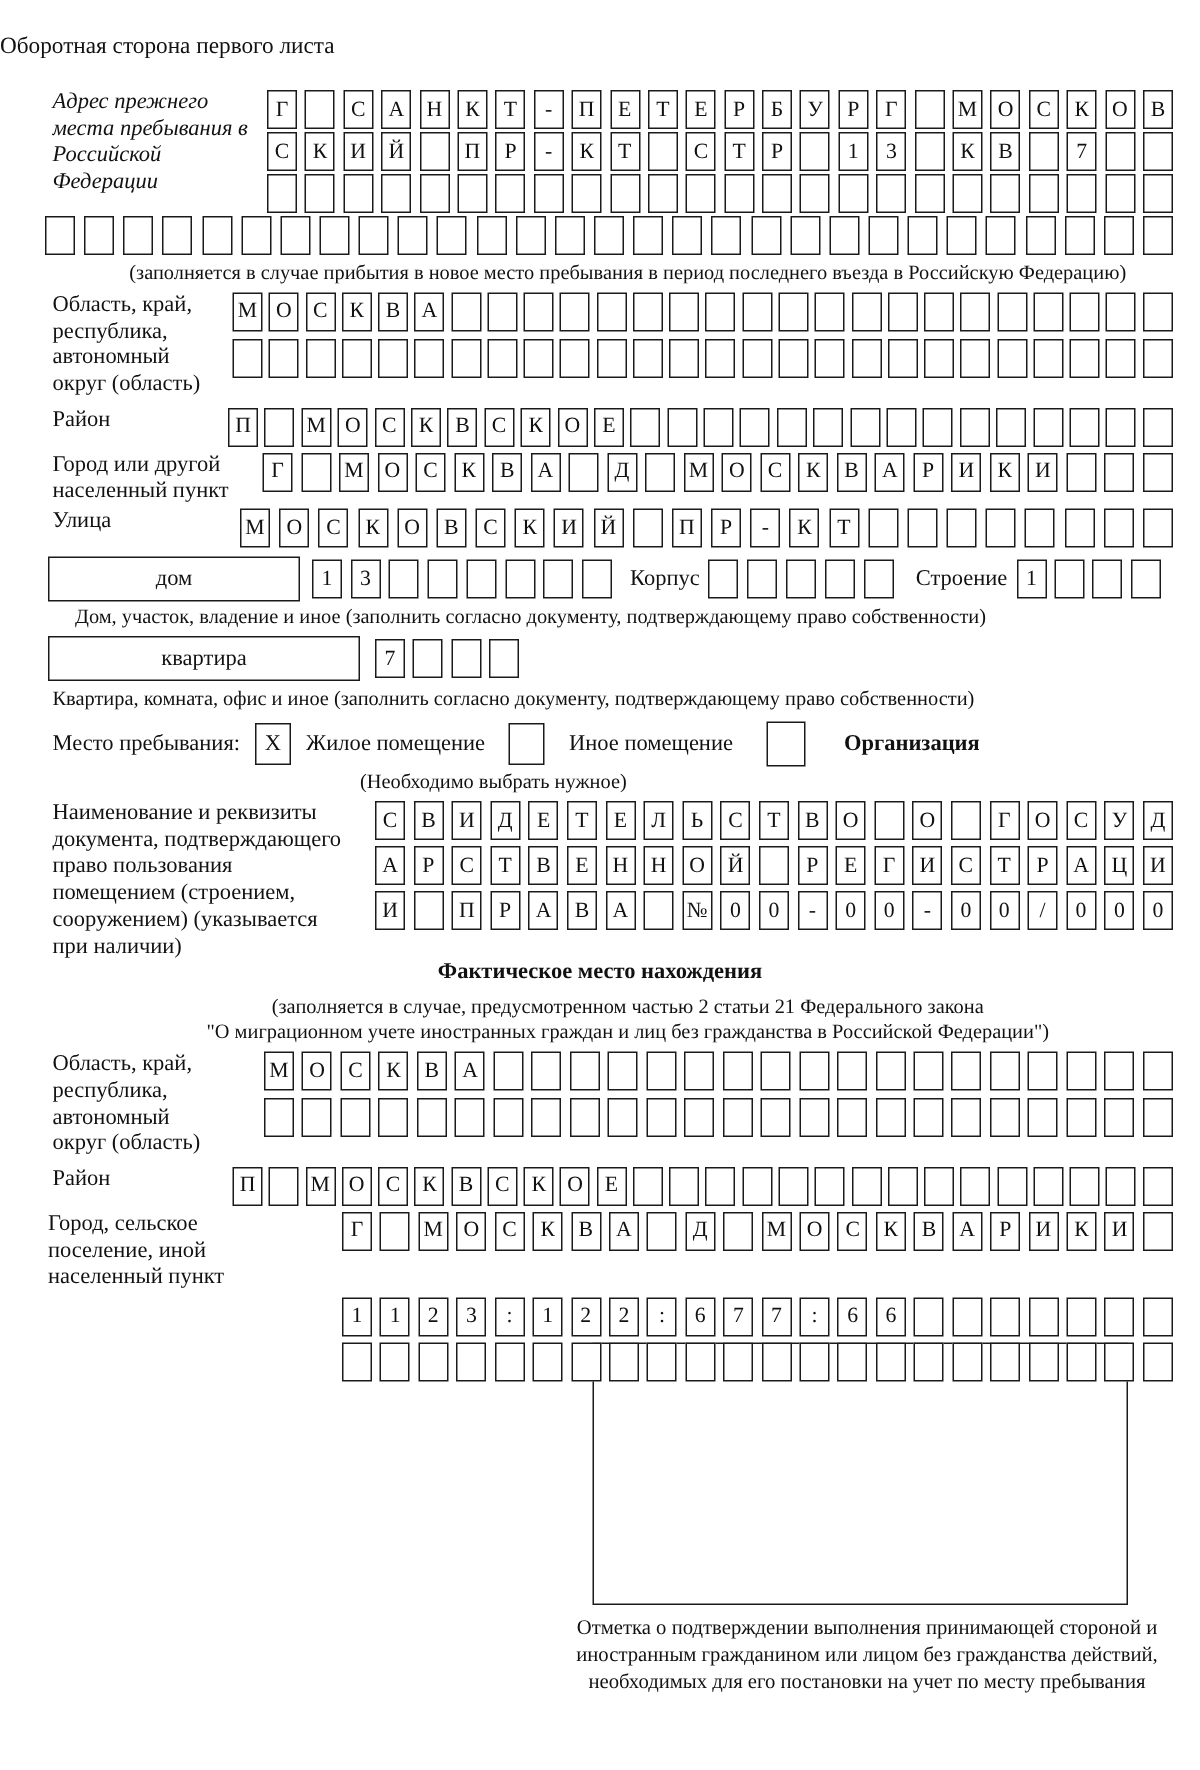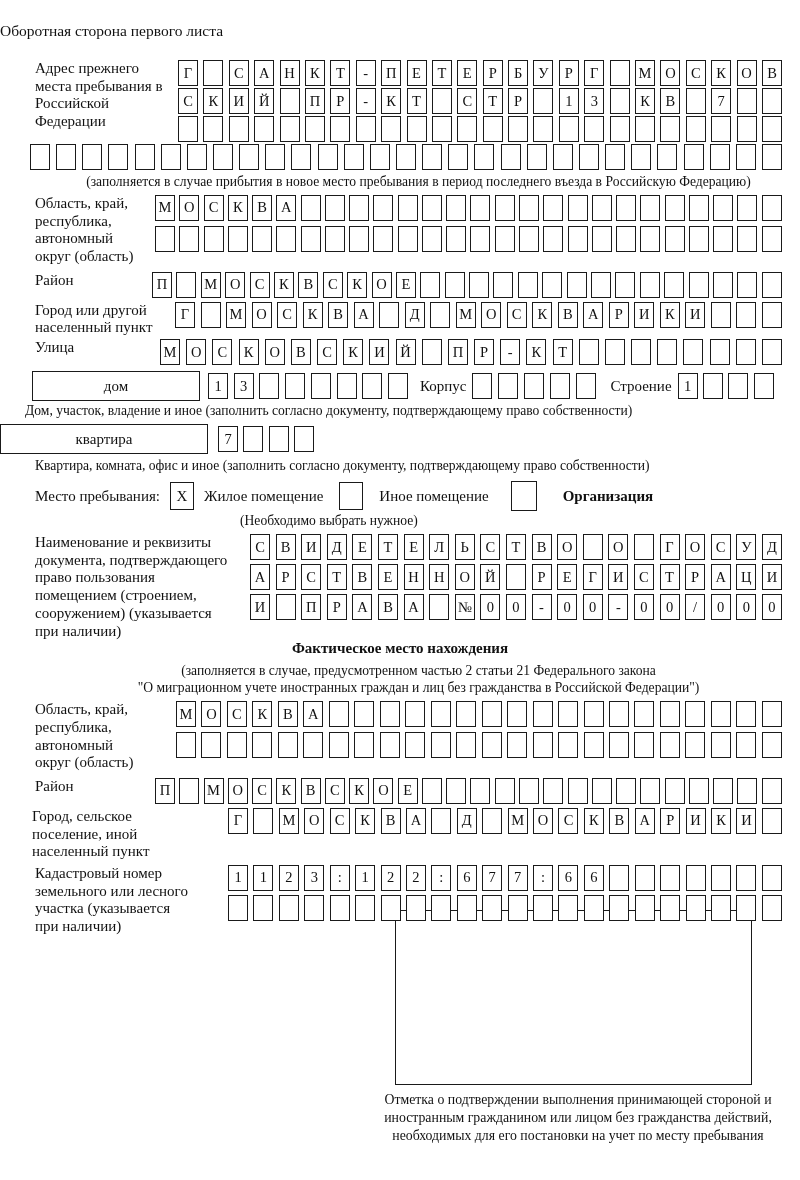--- a/index.html
+++ b/index.html
@@ -45,21 +45,21 @@
   .mt2{margin-top:2px;}.mt4{margin-top:4px;}.mt6{margin-top:6px;}
 </style>
 </head>
 <body>
 
 <div class="page">
 
   <div class="hdr-note">Оборотная сторона первого листа</div>
 
   <div class="row" style="margin-top:20px;">
-    <div class="label" style="width:170px;">Адрес прежнего места пребывания в Российской Федерации</div>
+    <div class="label" style="width:170px;font-style:italic;">Адрес прежнего места пребывания в Российской Федерации</div>
     <div class="stack" style="width:604px;gap:2px;">
       <div class="cells" style="width:604px;">
           <span class="cell">Г</span>
           <span class="cell"></span>
           <span class="cell">С</span>
           <span class="cell">А</span>
           <span class="cell">Н</span>
           <span class="cell">К</span>
           <span class="cell">Т</span>
           <span class="cell">-</span>
@@ -343,23 +343,23 @@
         <span class="cell"></span>
       </div>
     <div class="inline-label" style="margin-left:14px;">Строение</div>
     <div class="cells" style="width:96px;margin-left:6px;margin-right:0;">
         <span class="cell">1</span>
         <span class="cell"></span>
         <span class="cell"></span>
         <span class="cell"></span>
       </div>
   </div>
-  <div class="note mt2" style="padding-left:25px;">Дом, участок, владение и иное (заполнить согласно документу, подтверждающему право собственности)</div>
-
-  <div class="row mt4" style="align-items:center;">
+  <div class="note mt2" style="padding-left:50px;">Дом, участок, владение и иное (заполнить согласно документу, подтверждающему право собственности)</div>
+
+  <div class="row mt4" style="margin-left:32px;align-items:center;">
     <div class="bigbox" style="width:208px;">квартира</div>
     <div class="cells" style="width:96px;margin-left:10px;margin-right:0;">
         <span class="cell">7</span>
         <span class="cell"></span>
         <span class="cell"></span>
         <span class="cell"></span>
       </div>
   </div>
   <div class="note mt4" style="padding-left:35px;">Квартира, комната, офис и иное (заполнить согласно документу, подтверждающему право собственности)</div>
 
@@ -565,21 +565,20 @@
         <span class="cell">А</span>
         <span class="cell">Р</span>
         <span class="cell">И</span>
         <span class="cell">К</span>
         <span class="cell">И</span>
         <span class="cell"></span>
       </div>
   </div>
 
   <div class="row mt4">
-    <div class="label" style="width:195px;">Кадастровый номер земельного или лесного участка (указывается при наличии)</div>
     <div class="stack" style="width:554px;gap:4px;">
       <div class="cells" style="width:554px;">
           <span class="cell">1</span>
           <span class="cell">1</span>
           <span class="cell">2</span>
           <span class="cell">3</span>
           <span class="cell">:</span>
           <span class="cell">1</span>
           <span class="cell">2</span>
           <span class="cell">2</span>

